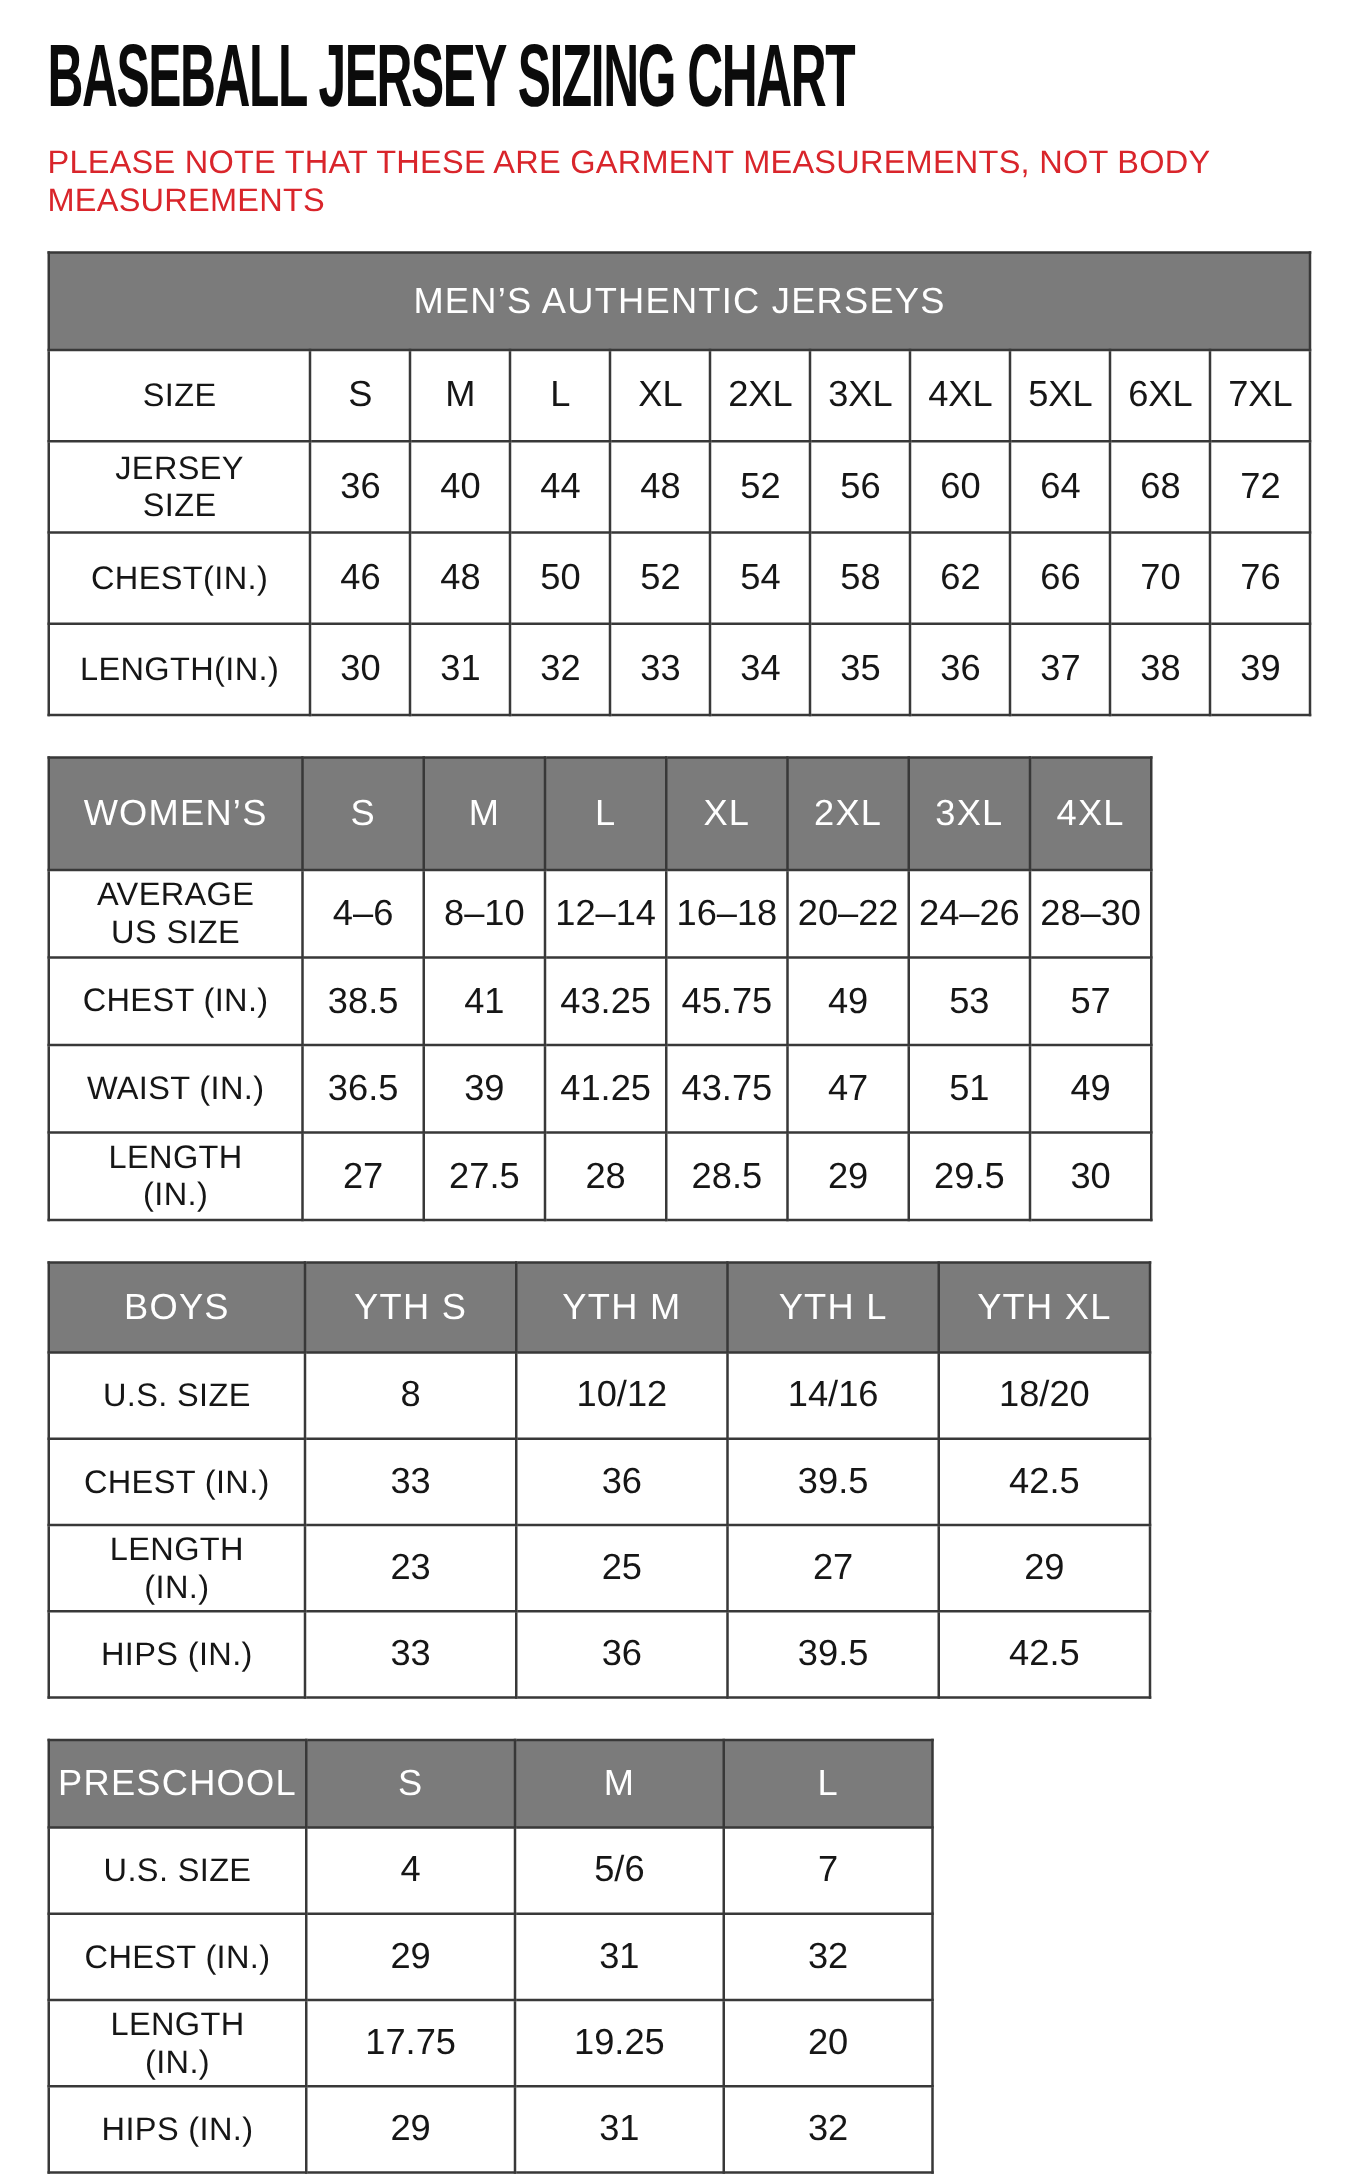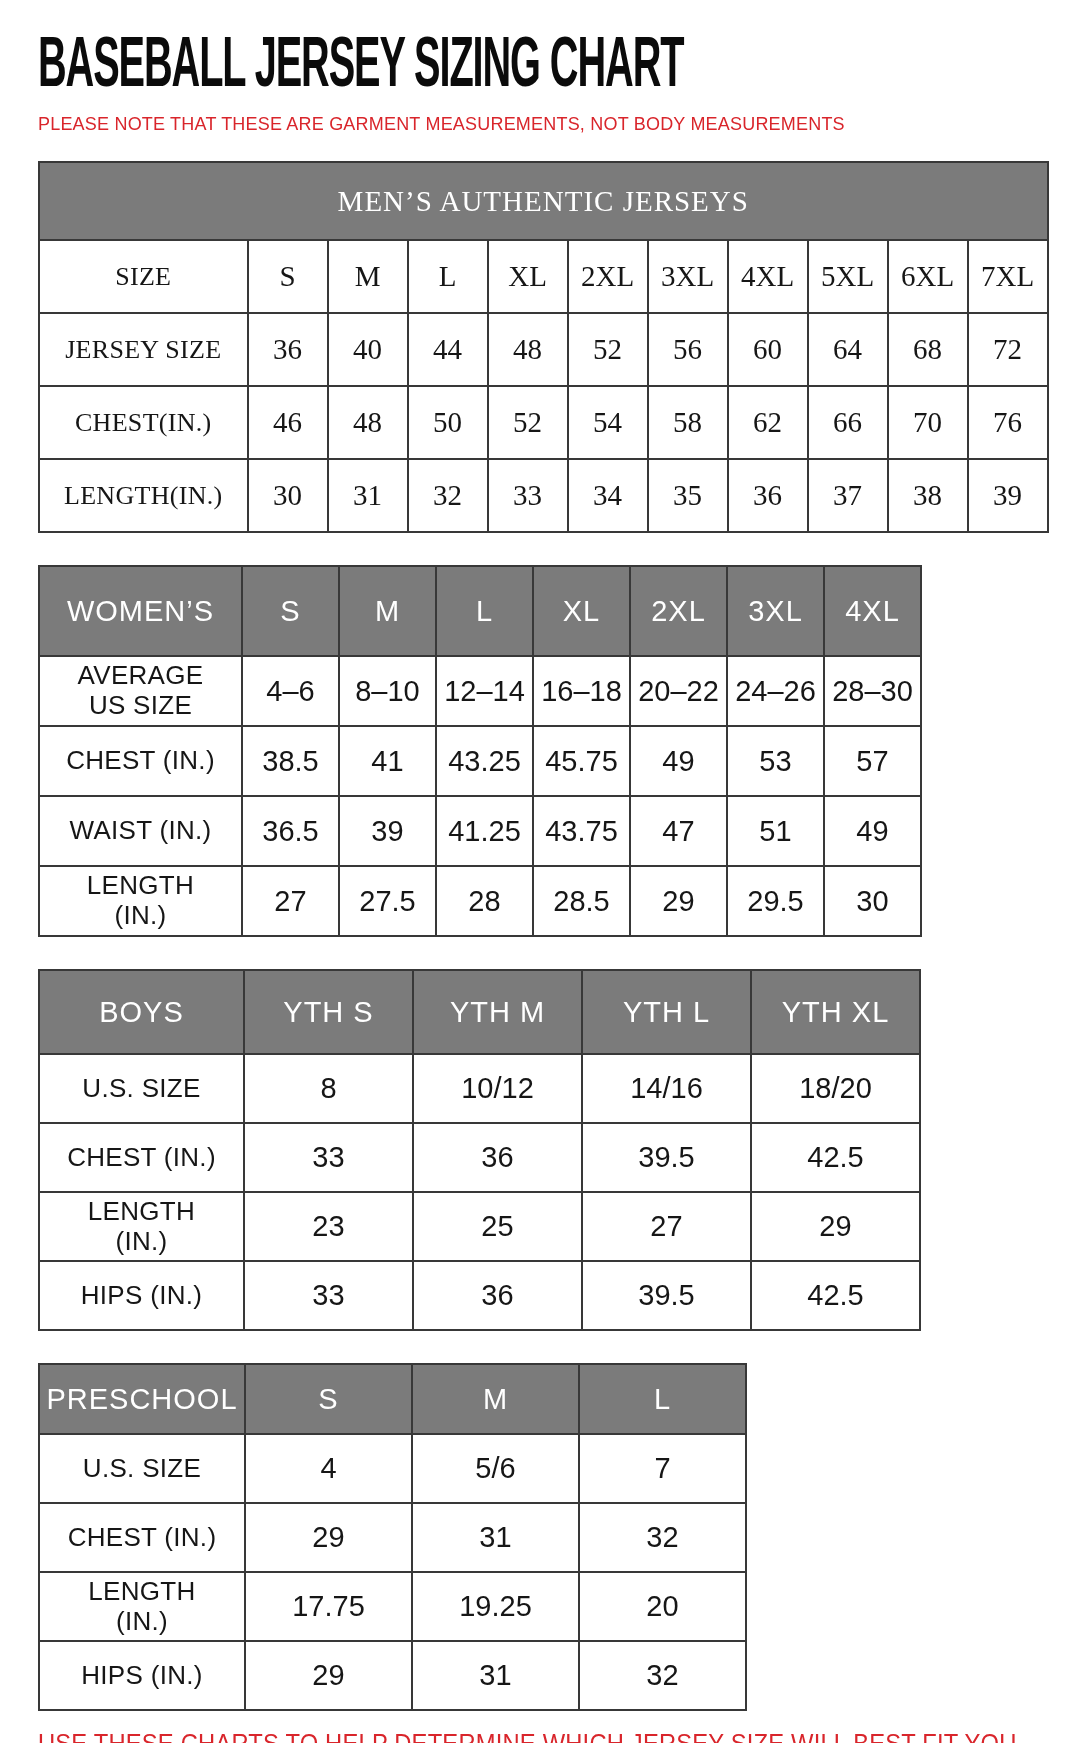--- a/index.html
+++ b/index.html
@@ -16,38 +16,38 @@
   }
   .page{padding:26px 0 0 38px;}
   .title{
     margin:0;height:74px;
     font-size:71px;font-weight:700;line-height:1;letter-spacing:-2px;
     white-space:nowrap;color:#0b0b0b;
     transform:scaleX(0.56);transform-origin:left top;
   }
   .note{
     margin:14px 0 0 0;max-width:980px;
-    color:var(--red);font-size:18px;line-height:1.18;letter-spacing:0.2px;
+    color:var(--red);font-size:26px;line-height:1.18;letter-spacing:0.2px;
   }
   table.sizing-table{border-collapse:collapse;table-layout:fixed;margin-top:32px;}
-  table.t-mens{margin-top:26px;font-family:Liberation Serif, serif;}
+  table.t-mens{margin-top:26px;}
   .sizing-table th,.sizing-table td{
     border:2px solid var(--border);padding:0;
     text-align:center;vertical-align:middle;font-weight:400;
   }
   .sizing-table thead th{
     background:var(--gray);color:#ffffff;
     font-size:29px;letter-spacing:1px;font-weight:400;
   }
   .sizing-table tbody td{font-size:29px;color:#161616;}
   .sizing-table tbody td.lab{font-size:26px;letter-spacing:0.3px;line-height:1.15;padding:0 24px;}
   
   .t-mens thead tr{height:78px;}      .t-mens tbody tr{height:73px;}
   .t-womens thead tr{height:90px;}    .t-womens tbody tr{height:70px;}
-  .t-boys thead tr{height:84px;}      .t-boys tbody tr{height:69px;}
+  .t-boys thead tr{height:72px;}      .t-boys tbody tr{height:69px;}
   .t-preschool thead tr{height:70px;margin-left:32px;} .t-preschool tbody tr{height:69px;}
   .t-mens col.c-lab{width:202px;}      .t-mens col.c-val{width:80px;}
   .t-womens col.c-lab{width:203px;}    .t-womens col.c-val{width:97px;}
   .t-boys col.c-lab{width:205px;}      .t-boys col.c-val{width:169px;}
   .t-preschool col.c-lab{width:206px;} .t-preschool col.c-val{width:167px;}
   .footer{
     margin:18px 0 0 0;color:var(--red);font-size:25px;letter-spacing:0.2px;
     white-space:nowrap;transform:scaleX(0.95);transform-origin:left top;
   }
 </style>

